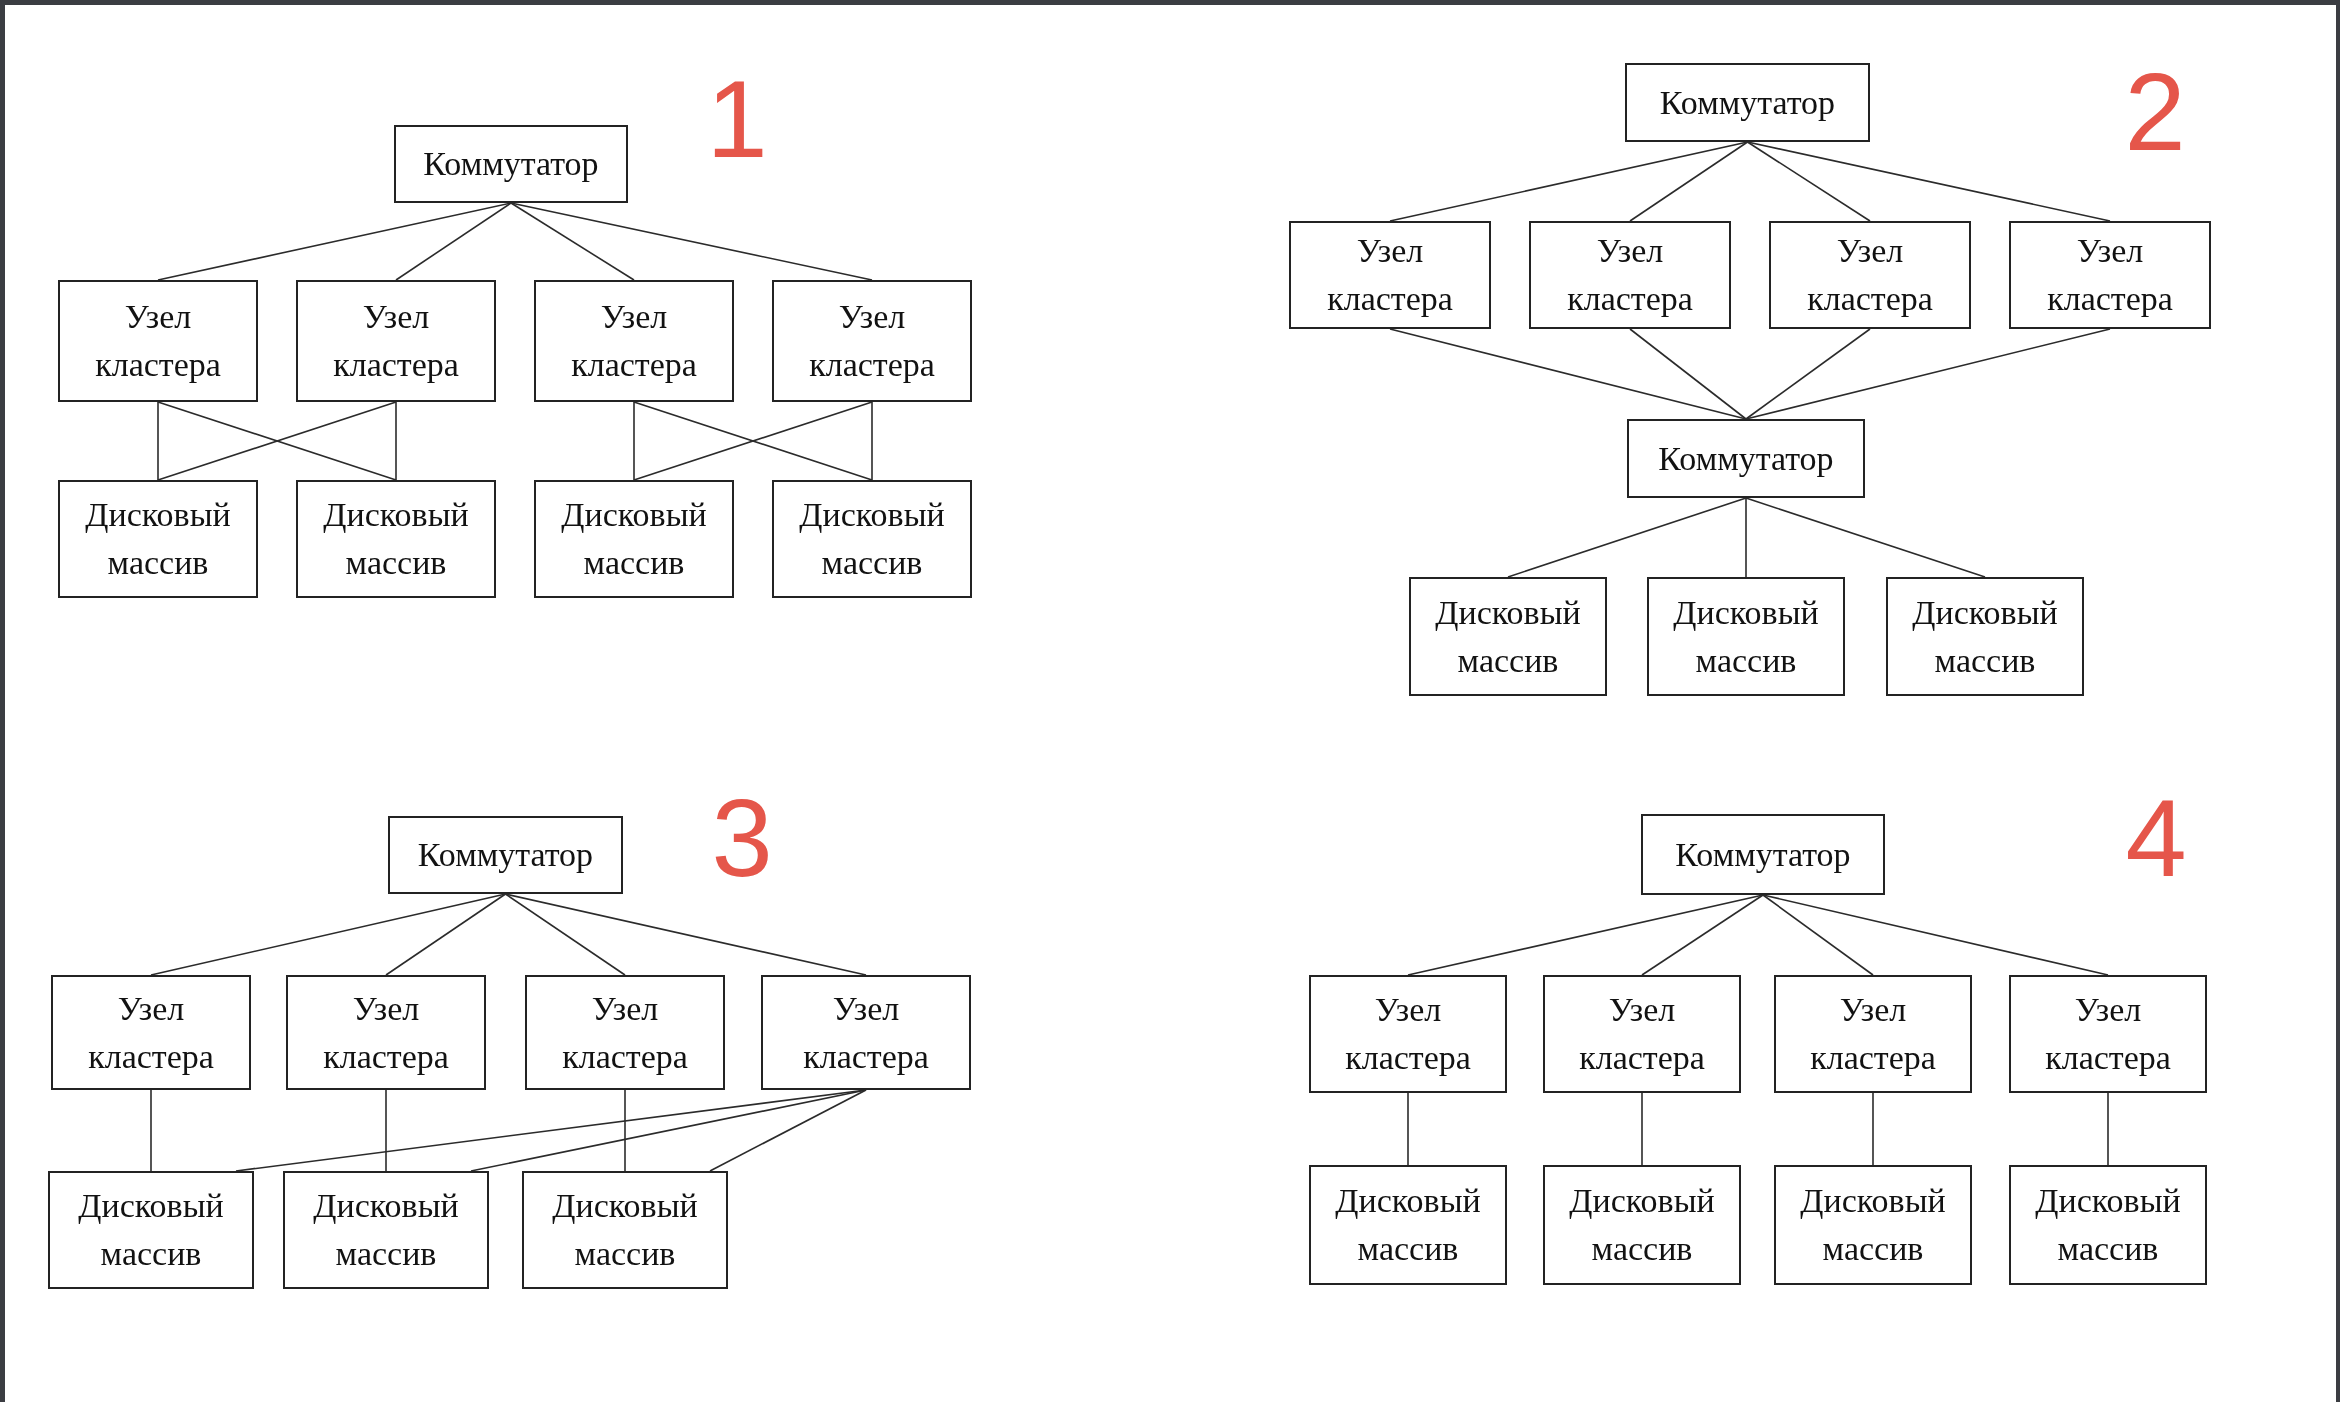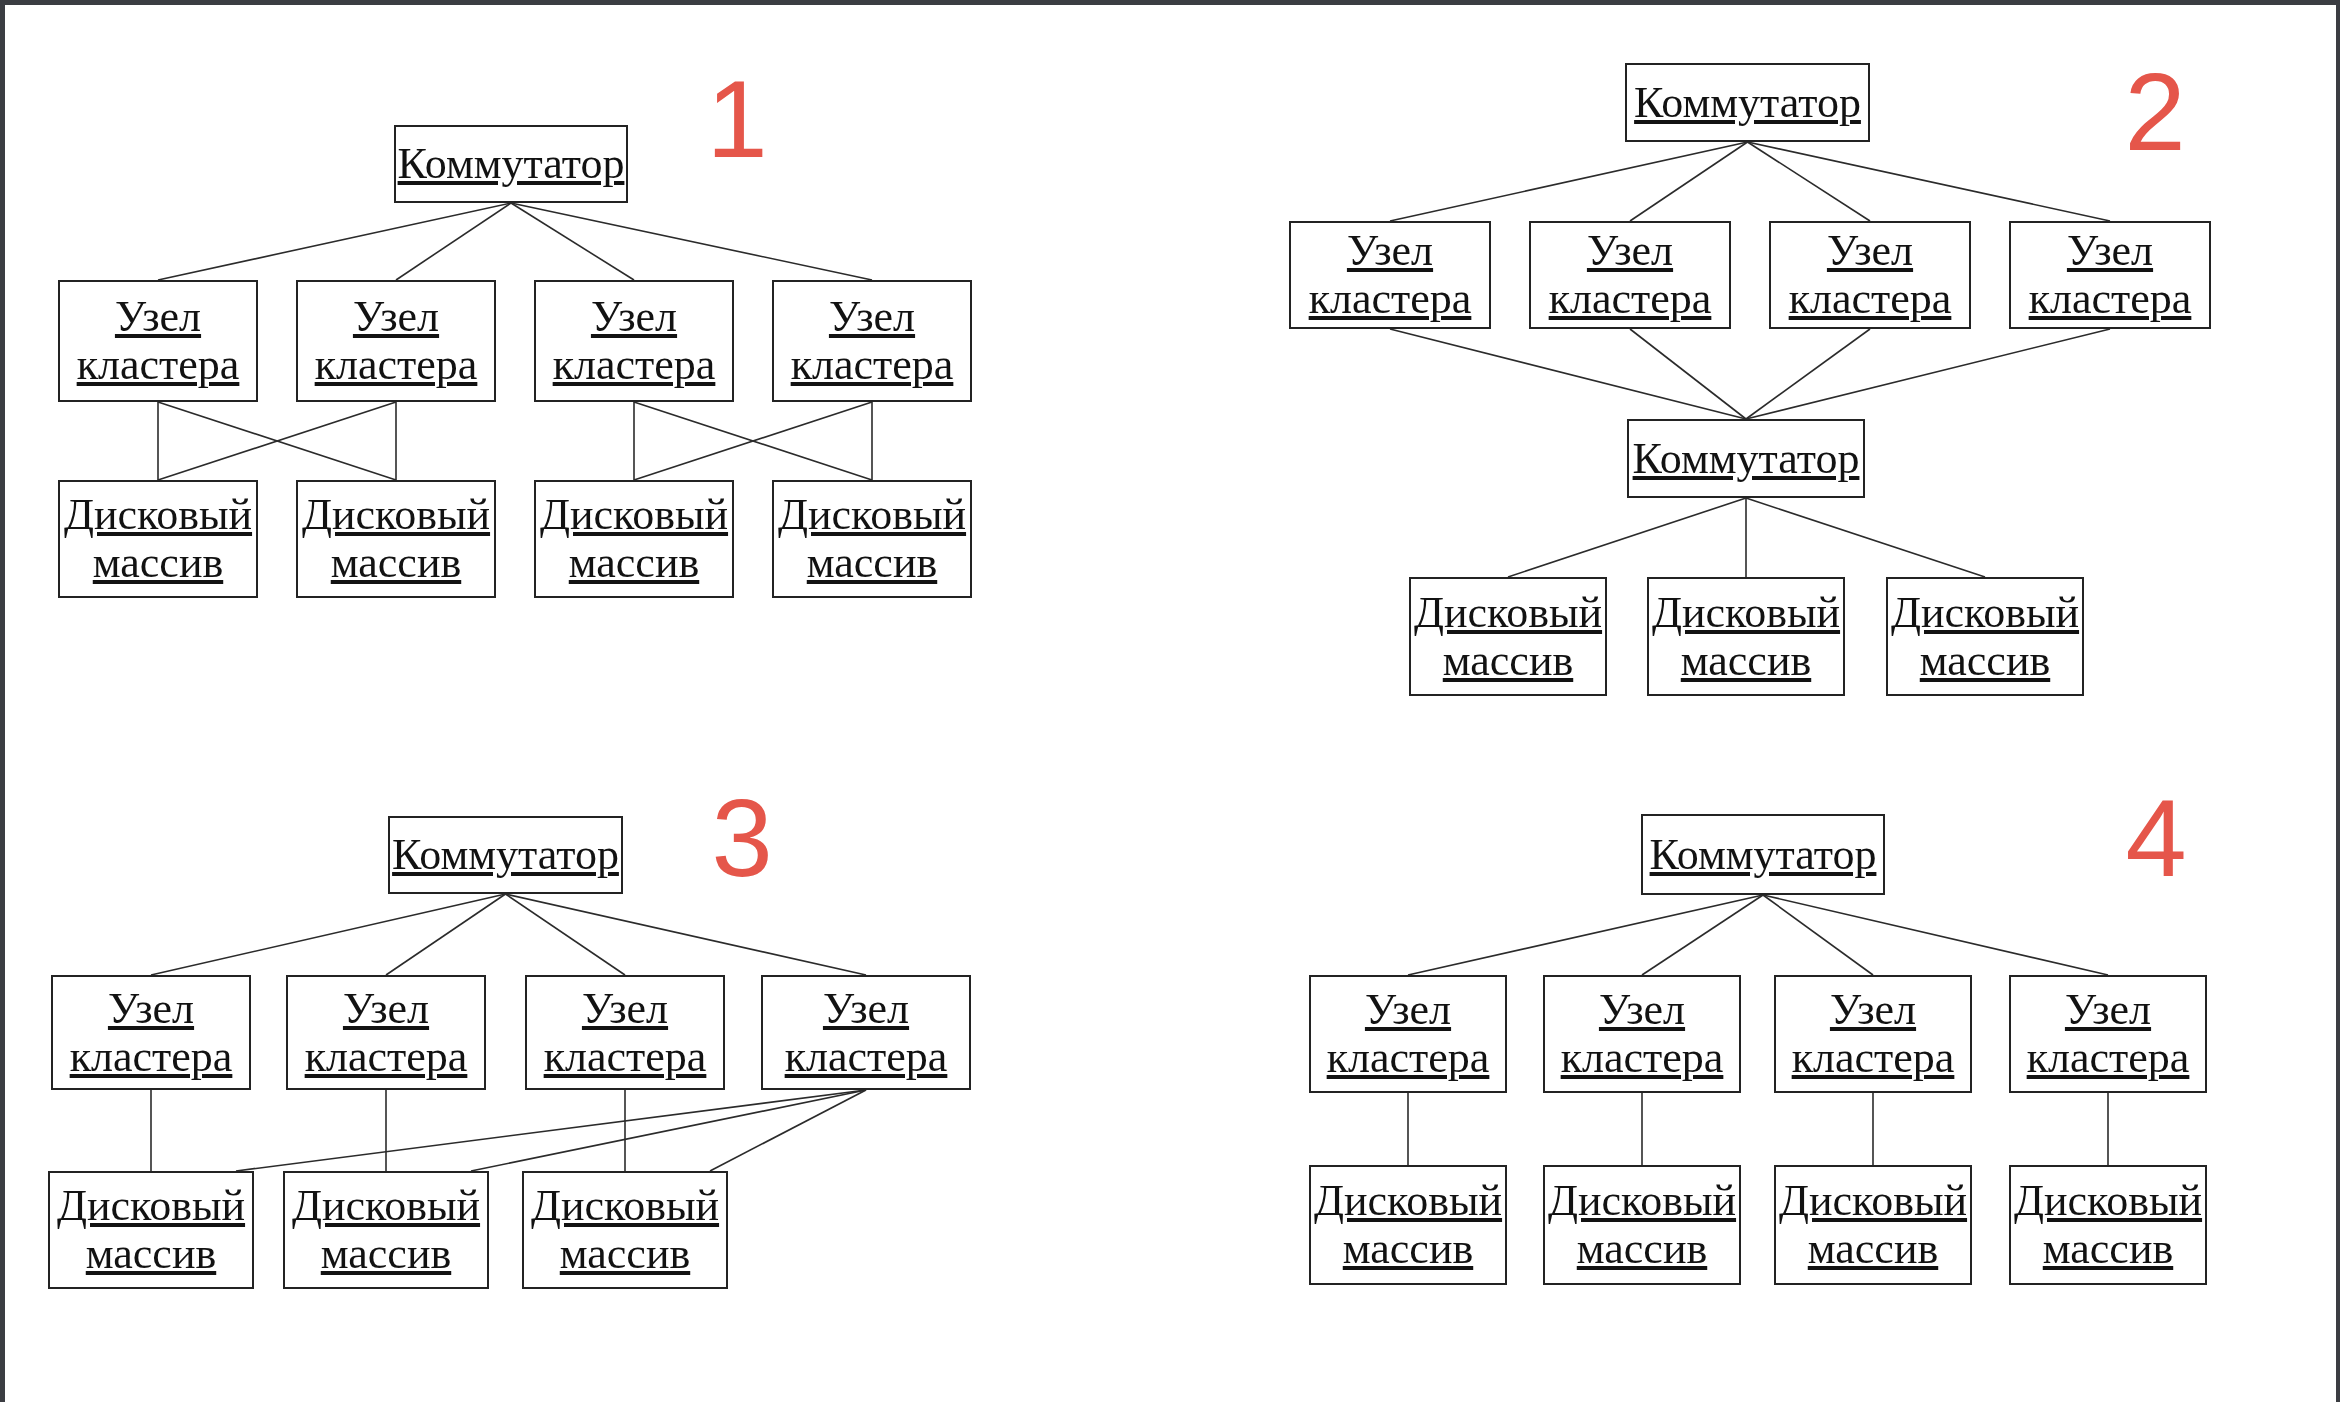--- a/index.html
+++ b/index.html
@@ -21,21 +21,21 @@
   #edge-layer line{stroke:#2b2b2b;stroke-width:1.6;}
   .box{
     position:absolute;z-index:2;
     box-sizing:border-box;
     background:#ffffff;
     border:2px solid #232323;
     color:#121212;
     display:flex;align-items:center;justify-content:center;
     text-align:center;
     white-space:pre-line;
-    font-size:44px;line-height:48px;text-decoration:underline;
+    font-size:34px;line-height:48px;
   }
   .dnum{
     position:absolute;z-index:3;
     width:64px;text-align:center;
     font-family:"Liberation Sans", sans-serif;
     font-size:110px;line-height:1;font-weight:400;
     color:#e5564a;
   }
 </style>
 </head>

